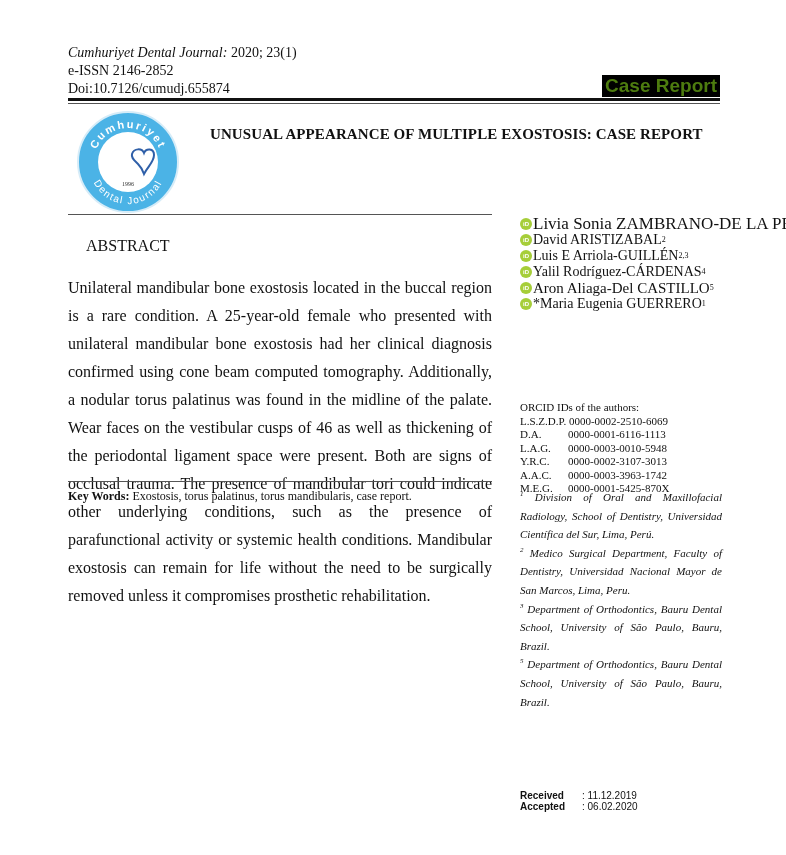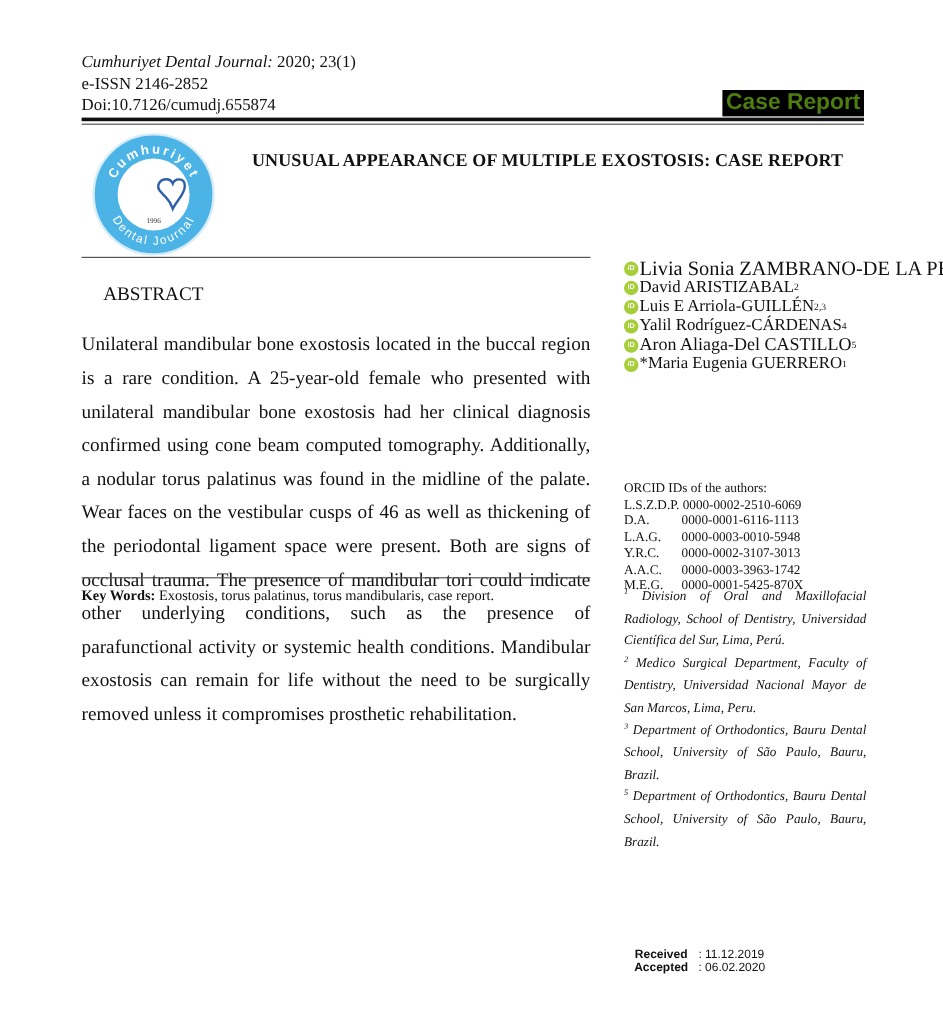--- a/index.html
+++ b/index.html
@@ -28,21 +28,21 @@
   .orcid-icon { width:12px; height:12px; border-radius:50%; background:#a6ce39; color:#fff;
                 font-family:"Liberation Sans", sans-serif; font-size:6px; font-weight:bold;
                 display:inline-flex; align-items:center; justify-content:center; margin-right:1px; flex-shrink:0; }
   .orcid { left:520px; top:357px; font-size:11px; line-height:13.5px;margin-top:44px; }
   .orcid .row { display:flex; }
   .orcid .ini { width:48px; }
   .affils { left:520px; top:488px; width:202px; font-size:11px; line-height:18.6px; text-align:justify;font-style:italic; }
   .affils p { margin:0; }
   .affils sup { font-size:7px; vertical-align:super; line-height:0; }
   .dates { left:520px; top:790px; font-family:"Liberation Sans", sans-serif; font-size:10px; line-height:11px; }
-  .dates .row { display:flex;text-align:center; }
+  .dates .row { display:flex; }
   .dates .lbl { width:62px; font-weight:bold; }
 </style>
 </head>
 <body>
 
 <div class="abs hdr" style="top:44px;"><i>Cumhuriyet Dental Journal:</i><span> 2020; 23(1)</span></div>
 <div class="abs hdr" style="top:62px;">e-ISSN 2146-2852</div>
 <div class="abs hdr" style="top:80px;">Doi:10.7126/cumudj.655874</div>
 <div class="abs badge">Case Report</div>
 <div class="abs rule-thick"></div>

